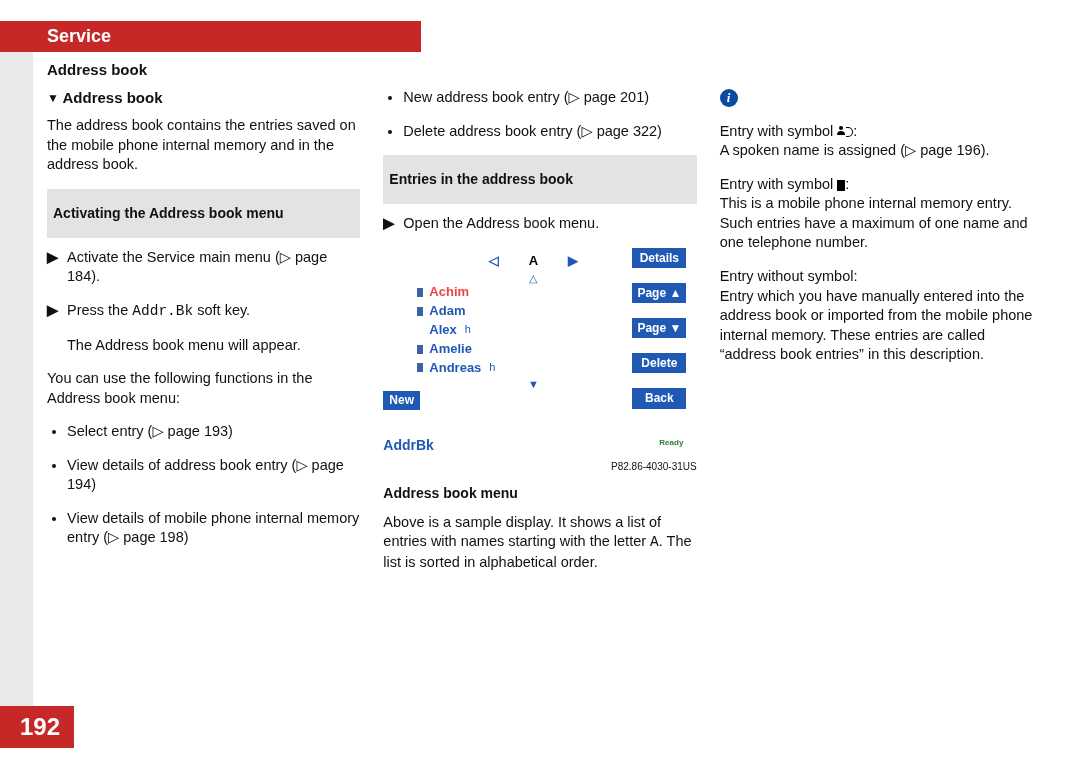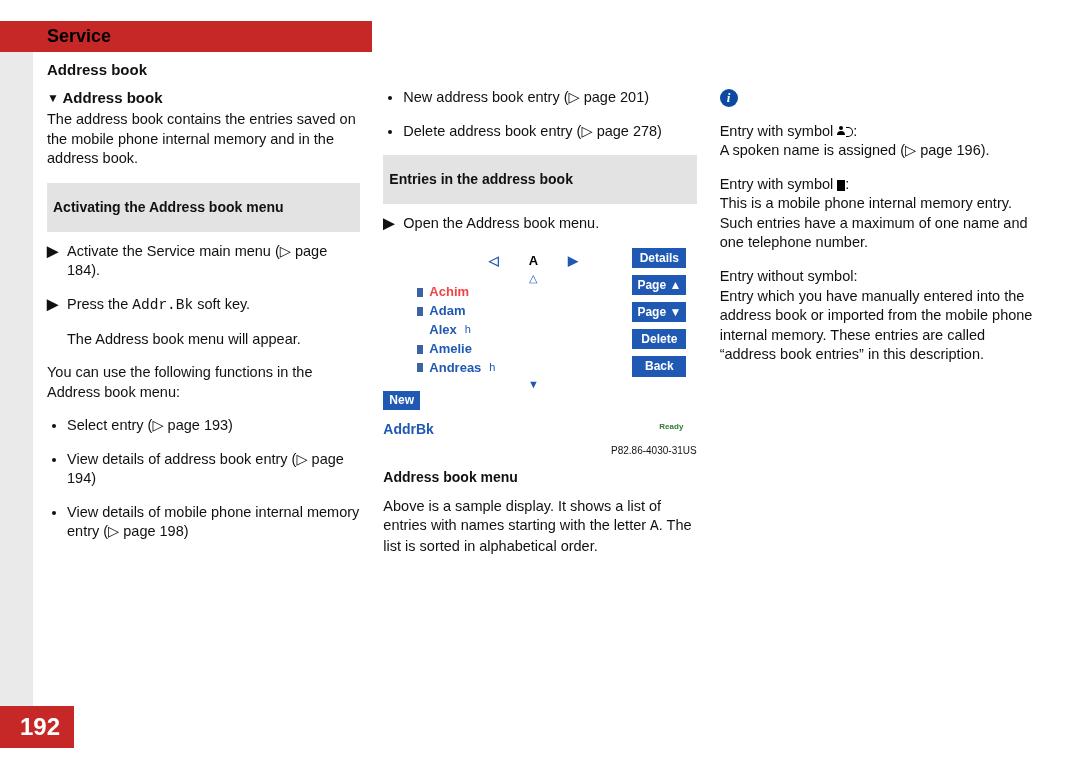--- a/index.html
+++ b/index.html
@@ -16,24 +16,24 @@
     width: 1080px;
     height: 762px;
     position: relative;
     font-size: 14.5px;
     line-height: 1.35;
   }
   .tab-red {
     position: absolute;
     top: 21px;
     left: 0;
-    width: 372px;
+    width: 421px;
     height: 31px;
     background: var(--red);
-    color: #000000;
+    color: #ffffff;
     font-weight: bold;
     font-size: 18px;
     display: flex;
     align-items: center;
     box-sizing: border-box;
     padding-left: 47px;
   }
   .title-bar-inner { position:absolute; top:60px; left:0; width:382px; height:20px; display:flex; align-items:center; padding-left:47px; box-sizing:border-box; font-weight:bold; font-size:15px; }
   .gray-strip { position:absolute; left:0; top:52px; width:33px; height:693px; background:#eaeaea; }
   .content {
@@ -42,21 +42,21 @@
     left: 47px;
     width: 986px;
     display: flex;
     gap: 23px;
   }
   .col { flex: 1; min-width: 0; }
   .triangle-down { font-size: 12px; vertical-align: 1px; }
   h3.subhead {
     font-size: 15px;
     font-weight: bold;
-    margin: 0 0 2px 0;
+    margin: 0 0 8px 0;
   }
   p { margin: 0 0 14px 0; }
   .section-bar {
     background: #e3e3e3;
     font-weight: bold;
     font-size: 14px;
     padding: 15px 6px;
     margin: 12px 0 10px 0;
   }
   ul { margin: 0 0 14px 0; padding-left: 20px; }
@@ -86,21 +86,21 @@
   .screen-list .name { color: var(--blue); font-weight:bold; }
   .screen-list .name.sel { color:#ef4444;text-align:right; }
   .screen-list .h { color: var(--blue); font-weight:normal; font-size:11px; margin-left:2px; }
   .down-arr { text-align:center; color:var(--blue); font-size:11px; height:14px; }
   .soft-row { display:flex; justify-content:space-between; align-items:center; padding: 0 0 2px 0; }
   .soft-left { background: var(--blue); color:#fff; font-weight:bold; font-size:12px; padding:1px 6px; }
   .soft-bottom { color: var(--blue); font-weight:bold; font-size:14px; padding:4px 0 0 0; }
   .ready { color:#2e7d32; font-size:8px; font-weight:bold; }
   .right-softkeys {
     position:absolute; right:-3px; top:0; width:54px;
-    display:flex; flex-direction:column; gap:7px;
+    display:flex; flex-direction:column; gap:15px;
     font-size:12px; font-weight:bold;
   }
   .softkey { background: var(--blue); color:#fff; text-align:center; padding:2px 4px; }
   .partno { text-align:right; font-size:10px; padding-right:0; }
   .caption { font-weight:bold; font-size:14px; margin: 10px 0 10px 0; }
   
   .info-i {
     display:inline-flex; width:18px; height:18px; border-radius:50%; background:#0b4aa0;
     color:#fff; font-weight:bold; font-style:italic; font-family:Georgia,serif;
     align-items:center; justify-content:center; font-size:13px;
@@ -159,21 +159,21 @@
     <ul>
       <li>Select entry (▷ page 193)</li>
       <li>View details of address book entry (▷ page 194)</li>
       <li>View details of mobile phone internal memory entry (▷ page 198)</li>
     </ul>
   </div>
 
   <div class="col">
     <ul>
       <li>New address book entry (▷ page 201)</li>
-      <li>Delete address book entry (▷ page 278)</li>
+      <li>Delete address book entry (▷ page 322)</li>
     </ul>
 
     <div class="section-bar">Entries in the address book</div>
 
     <div class="step">
       <div class="arrow">▶</div>
       <div class="txt">Open the Address book menu.</div>
     </div>
 
     <div class="screen">
@@ -212,21 +212,21 @@
             <span class="sim"></span>
             <span class="name">Andreas</span>
             <span class="h">h</span>
           </div>
       </div>
       <div class="down-arr">▼</div>
       <div class="soft-row">
         <span class="soft-left">New</span>
         <span></span>
       </div>
-      <div class="soft-row" style="margin-top:4px;">
+      <div class="soft-row" style="margin-top:20px;">
         <span class="soft-bottom">AddrBk</span>
         <span class="ready">Ready</span>
       </div>
     </div>
     <div class="partno">P82.86-4030-31US</div>
     <div class="caption">Address book menu</div>
 
     <p>
       <span>Above is a sample display. It shows a list of entries with names starting with the letter </span><span class="mono">A</span><span>. The list is sorted in alphabetical order.</span>
     </p>

